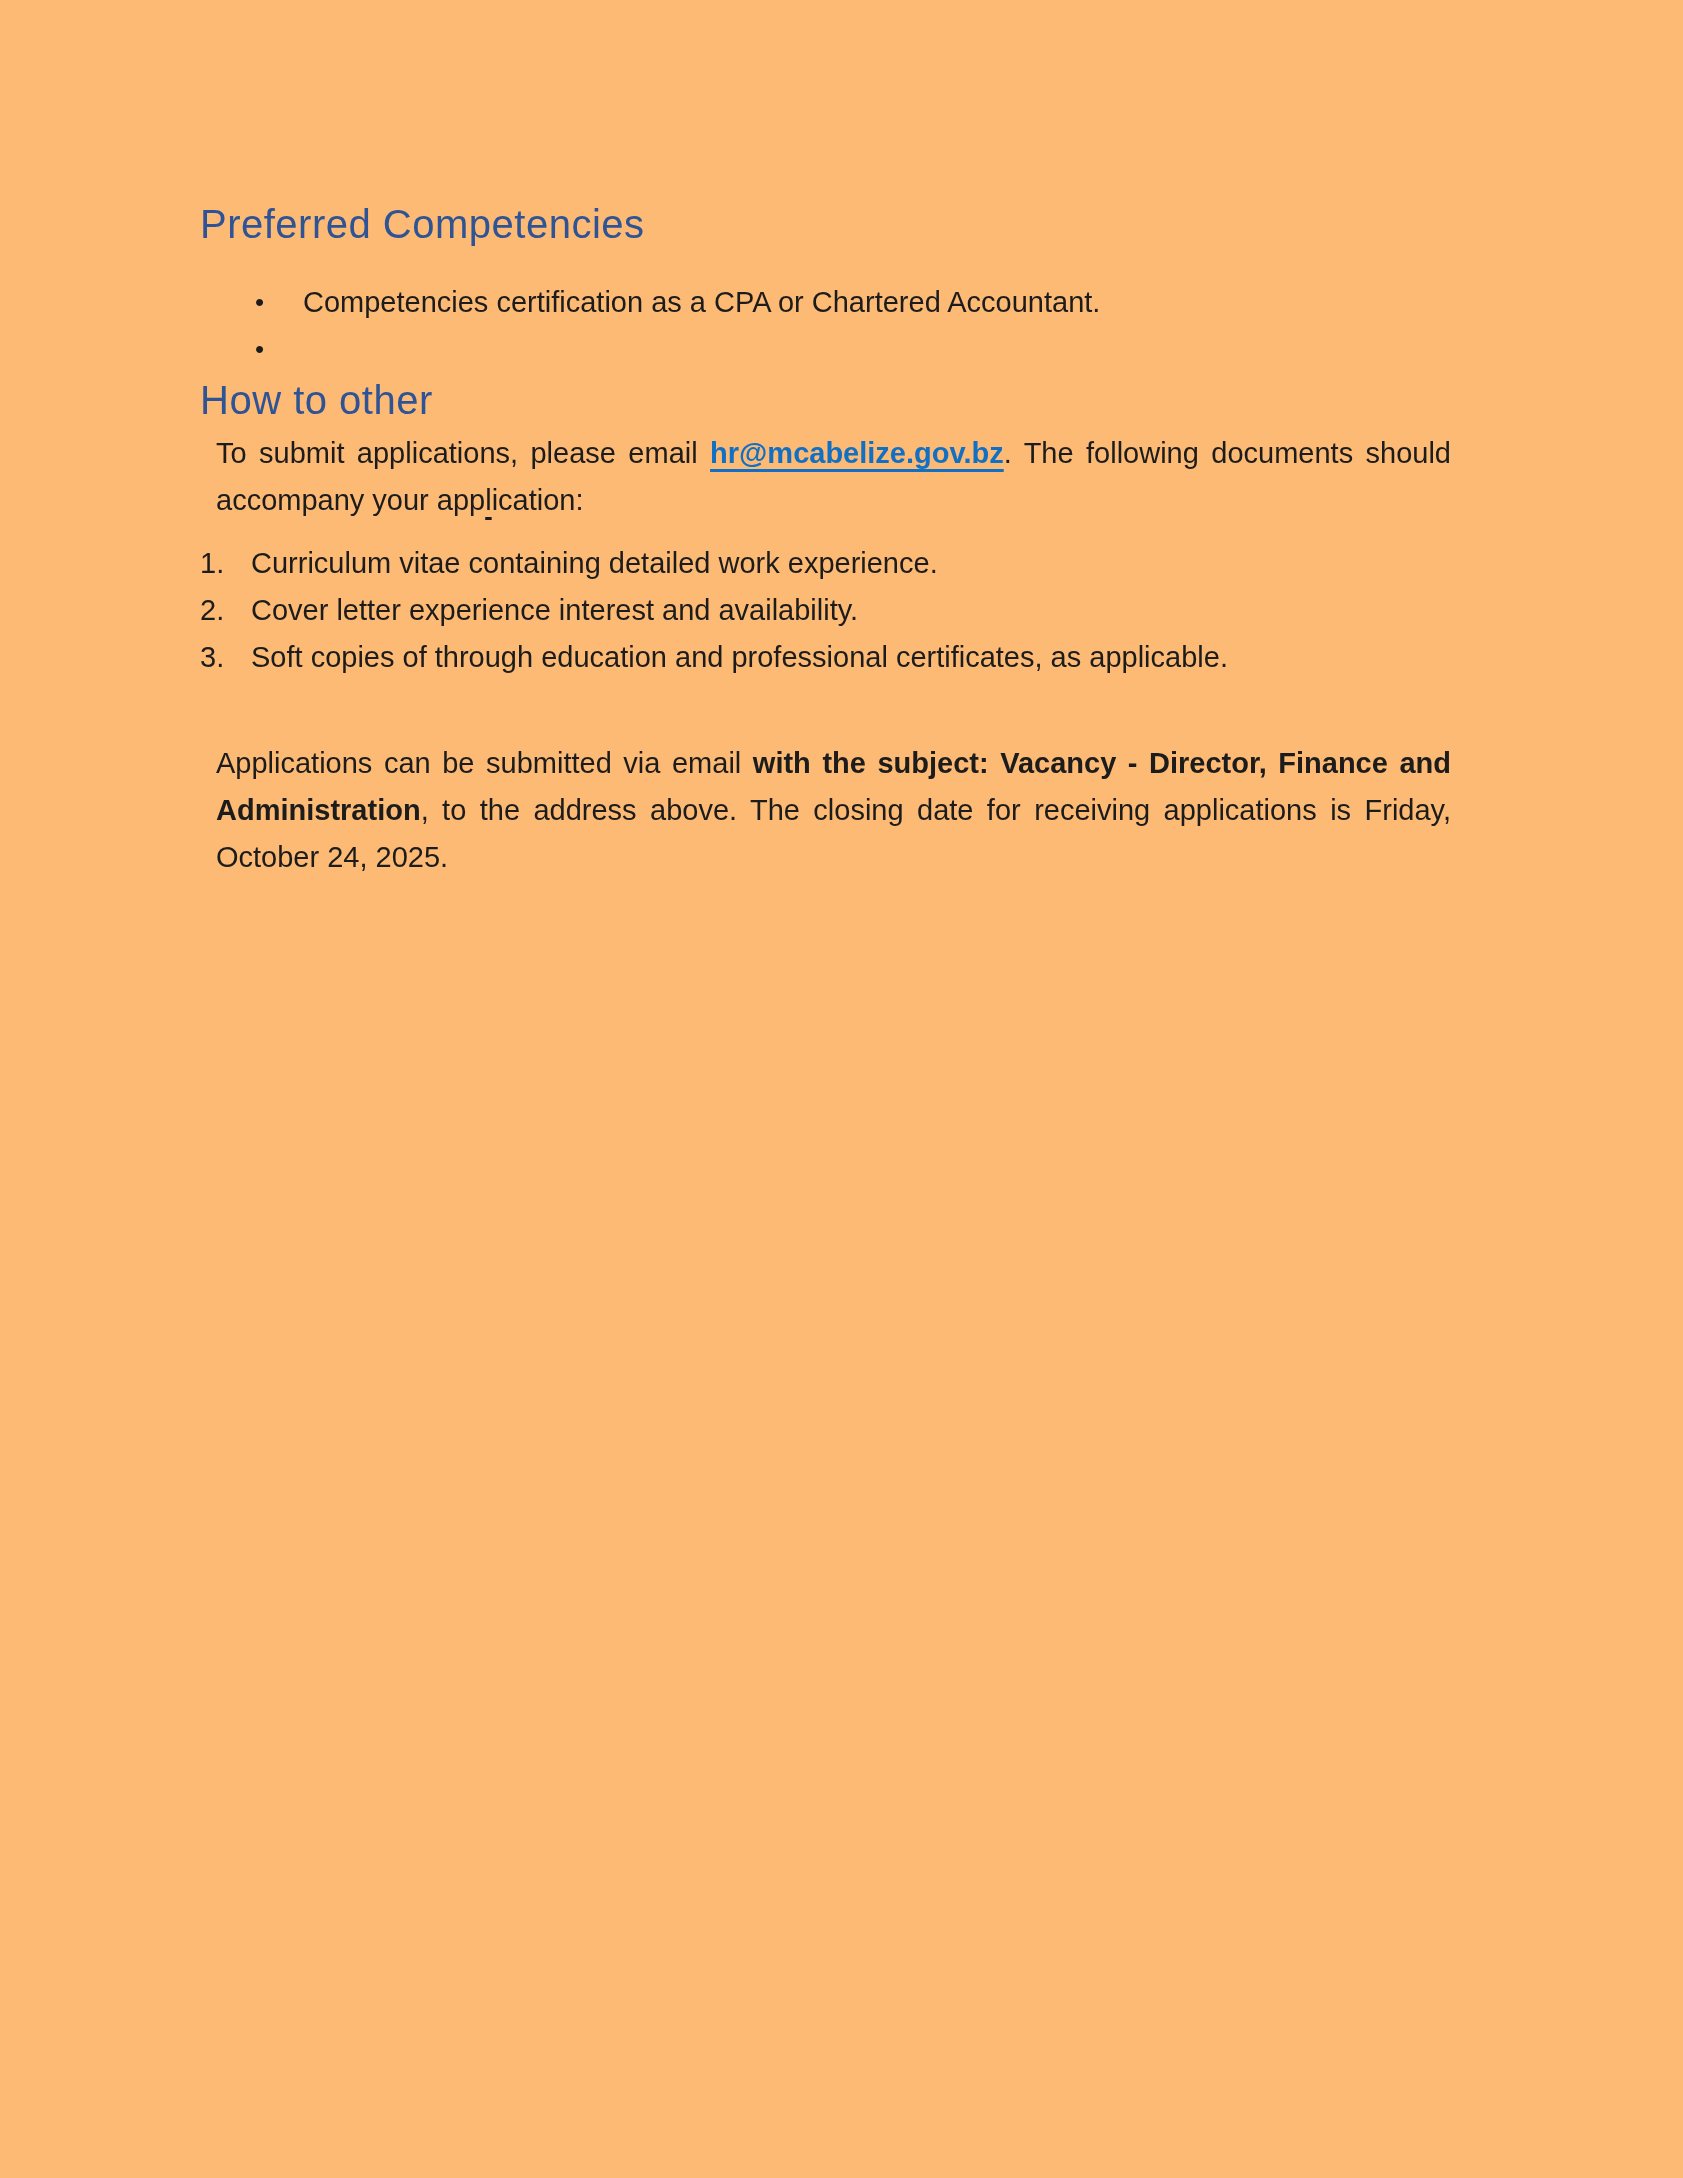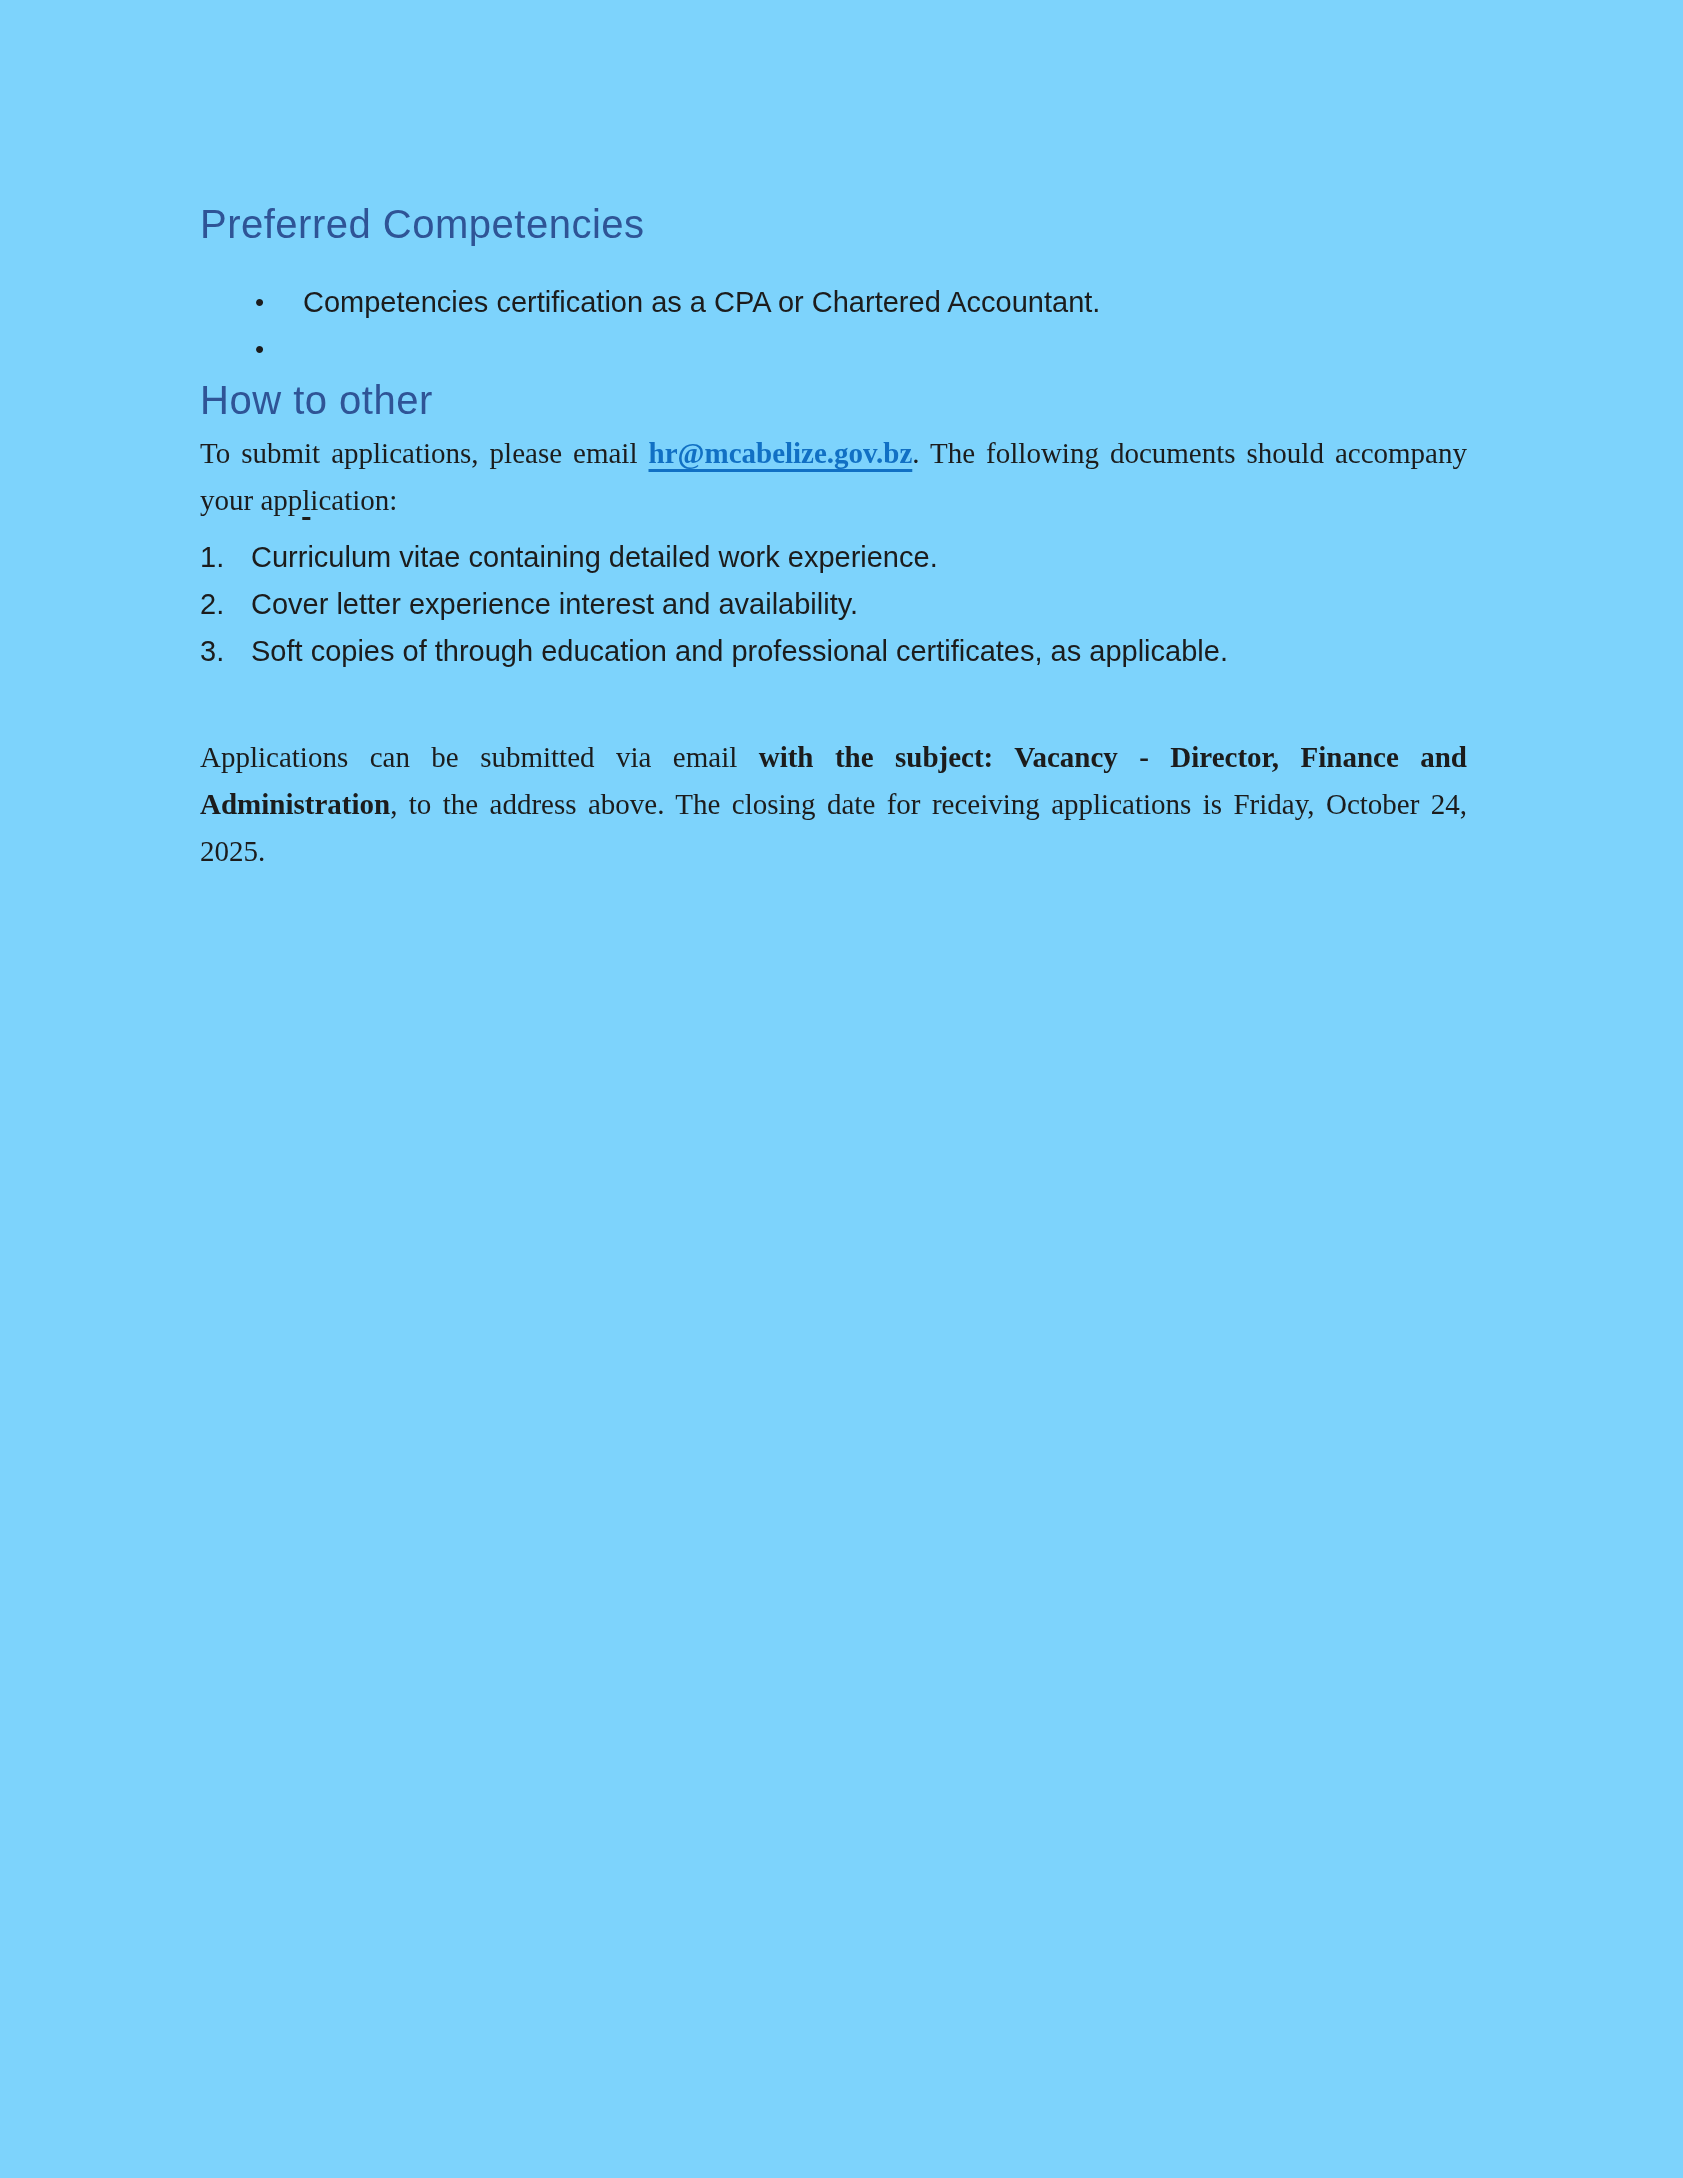--- a/index.html
+++ b/index.html
@@ -1,20 +1,20 @@
 <!DOCTYPE html>
 <html><head>
 <meta charset="utf-8">
 <style>
   html, body { margin: 0; padding: 0; background: #ffffff; }
   .page {
     position: relative;
     width: 1683px;
     height: 2178px;
-    background: #7dd3fc;
+    background: #fdba74;
     font-family: "Liberation Sans", "DejaVu Sans", sans-serif;
     color: #1c1c1c;
     overflow: hidden;
   }
   .content {
     position: absolute;
     left: 200px;
     top: 0;
     width: 1267px;
   }
@@ -45,23 +45,22 @@
     padding-left: 103px;
   }
   ul.bullet-list .bullet-glyph {
     position: absolute;
     left: 55px;
     top: 0;
     font-size: 26px;
   }
 
   p.para {
-    margin: 0;
+    margin: 16px;
     text-align: justify;
-    font-family: Liberation Serif, serif;
   }
   p.para-intro { margin-top: 3px; }
 
   ol.numbered-list {
     list-style: none;
     margin: 10px 0 0 0;
     padding: 0;
   }
   ol.numbered-list li {
     position: relative;

